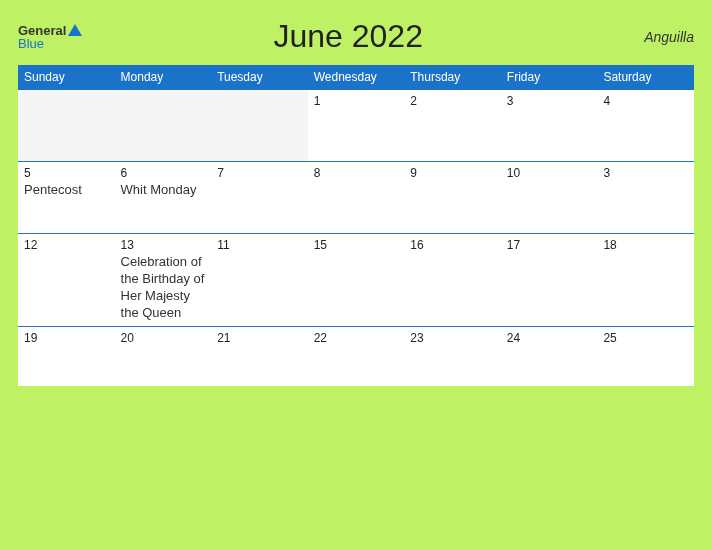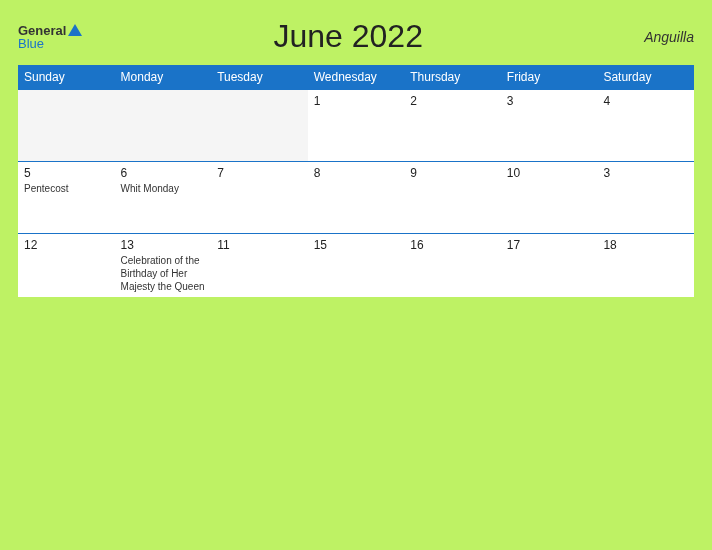--- a/index.html
+++ b/index.html
@@ -92,21 +92,21 @@
     .calendar tbody tr td.empty {
       background: #f5f5f5;
     }
     .day-num {
       font-size: 12px;
       font-weight: normal;
       display: block;
       margin-bottom: 2px;
     }
     .event {
-      font-size: 10px;
+      font-size: 13px;
       color: #333;
       display: block;
       line-height: 1.3;
     }
     
     .calendar tbody tr:last-child td {
       height: 60px;
     }
   </style>
 </head>
@@ -197,15 +197,38 @@
           <td>
             <span class="day-num">16</span>
           </td>
           <td>
             <span class="day-num">17</span>
           </td>
           <td>
             <span class="day-num">18</span>
           </td>
         </tr>
+        <tr>
+          <td>
+            <span class="day-num">19</span>
+          </td>
+          <td>
+            <span class="day-num">20</span>
+          </td>
+          <td>
+            <span class="day-num">21</span>
+          </td>
+          <td>
+            <span class="day-num">22</span>
+          </td>
+          <td>
+            <span class="day-num">23</span>
+          </td>
+          <td>
+            <span class="day-num">24</span>
+          </td>
+          <td>
+            <span class="day-num">25</span>
+          </td>
+        </tr>
       </tbody>
   </table>
 </div>
 
 </body></html>

